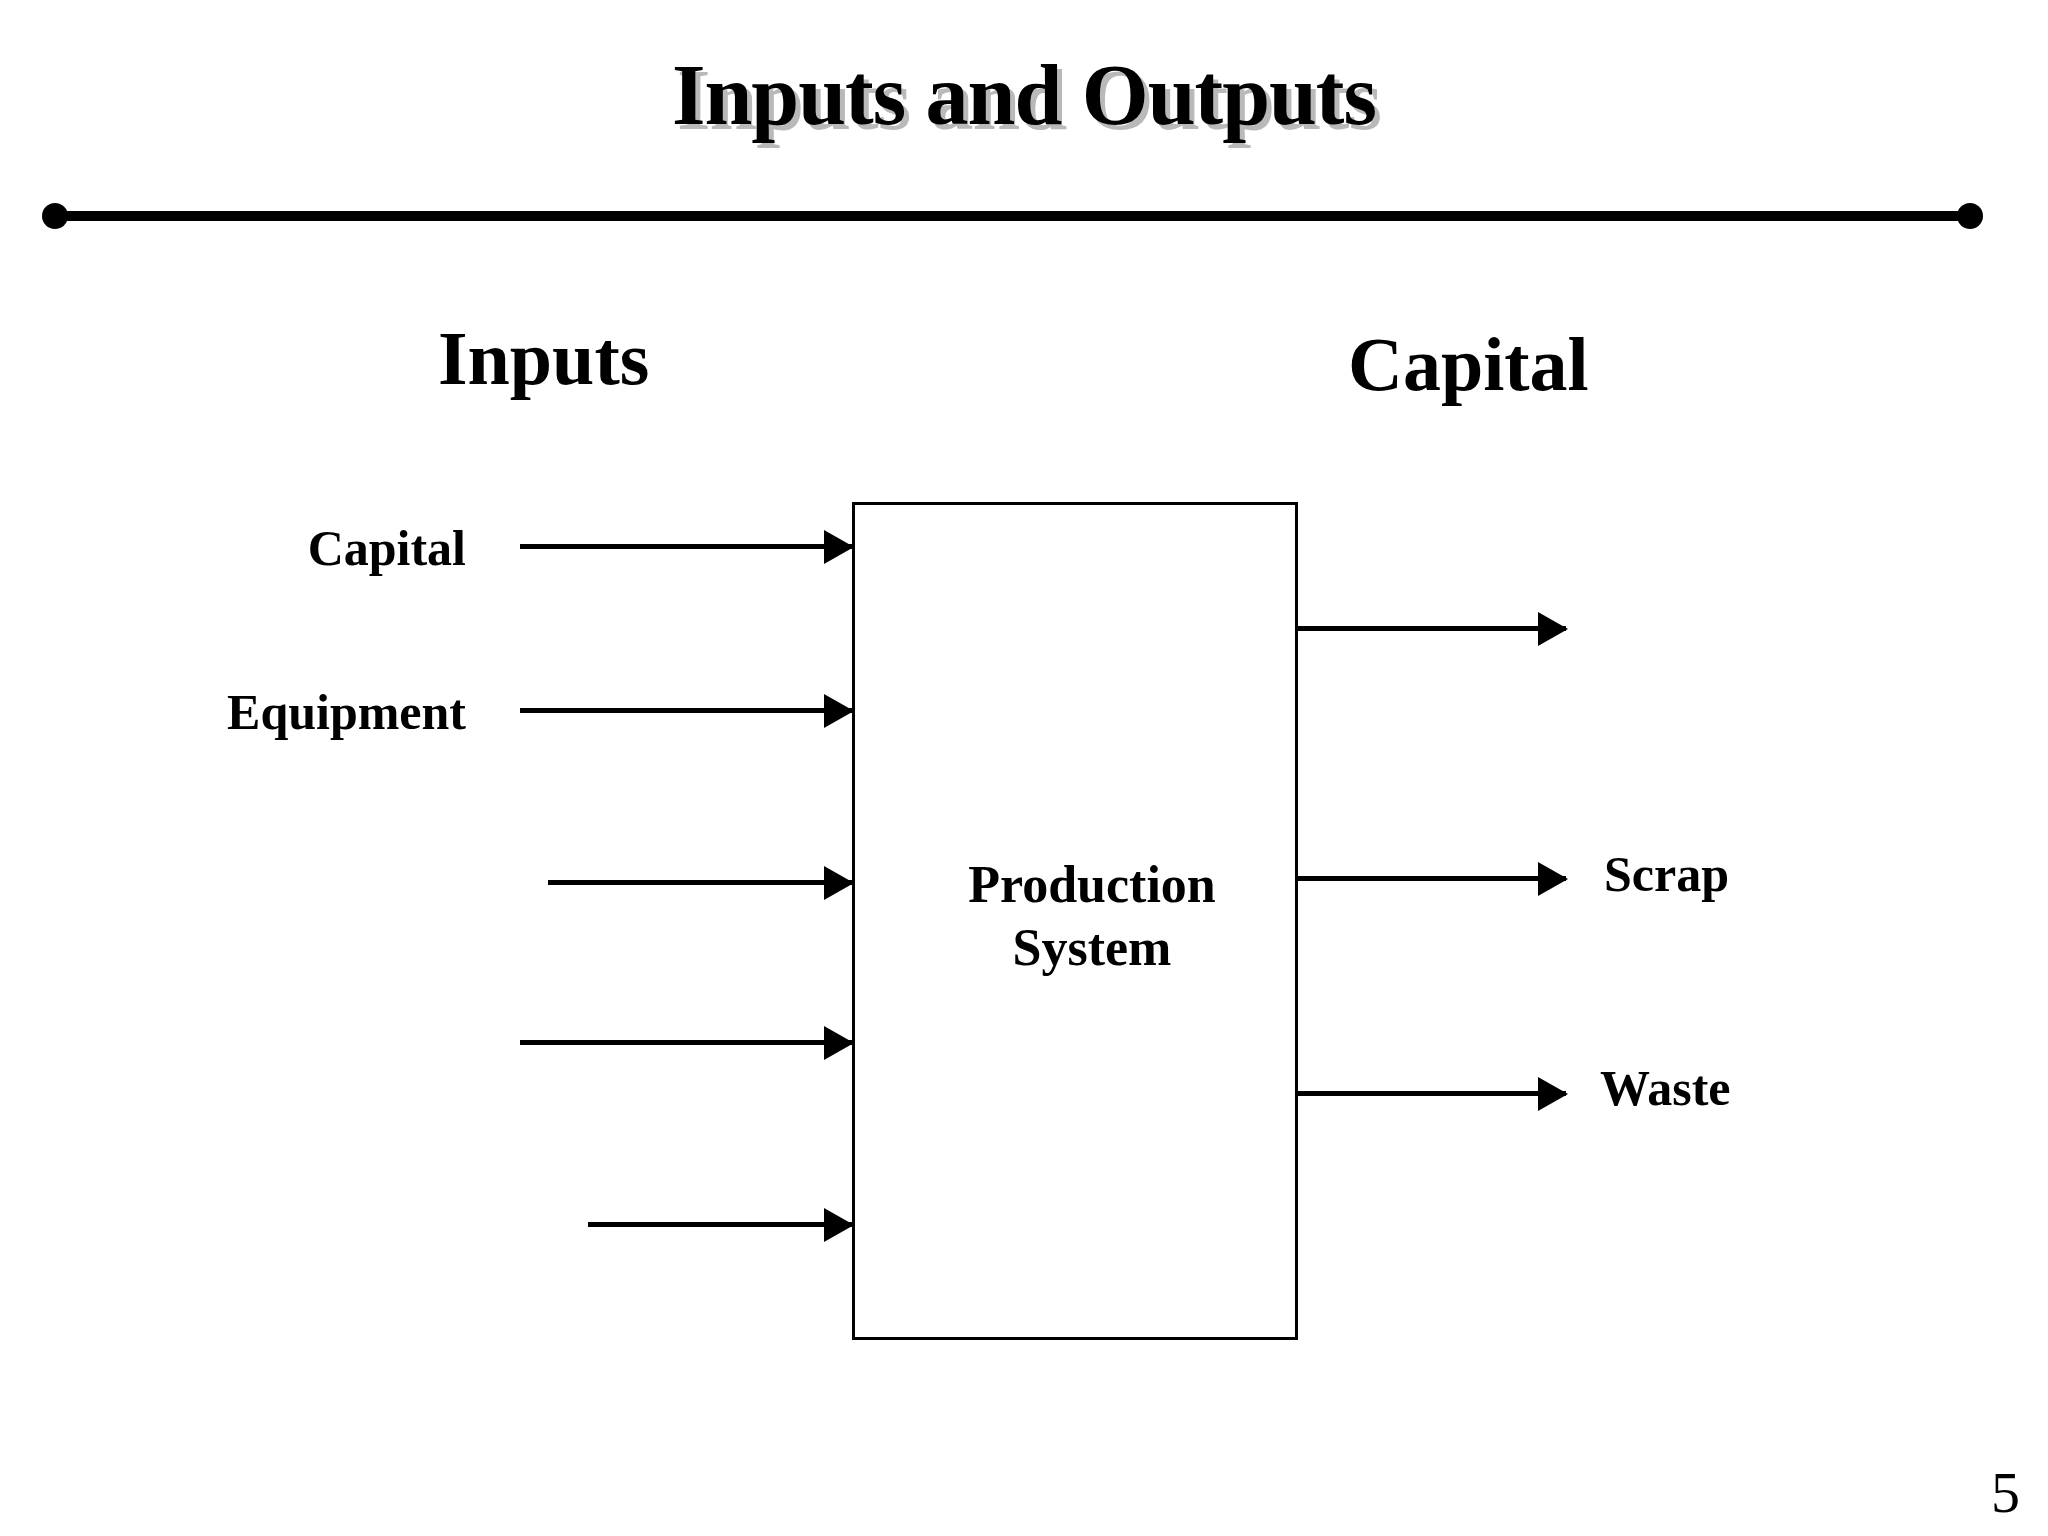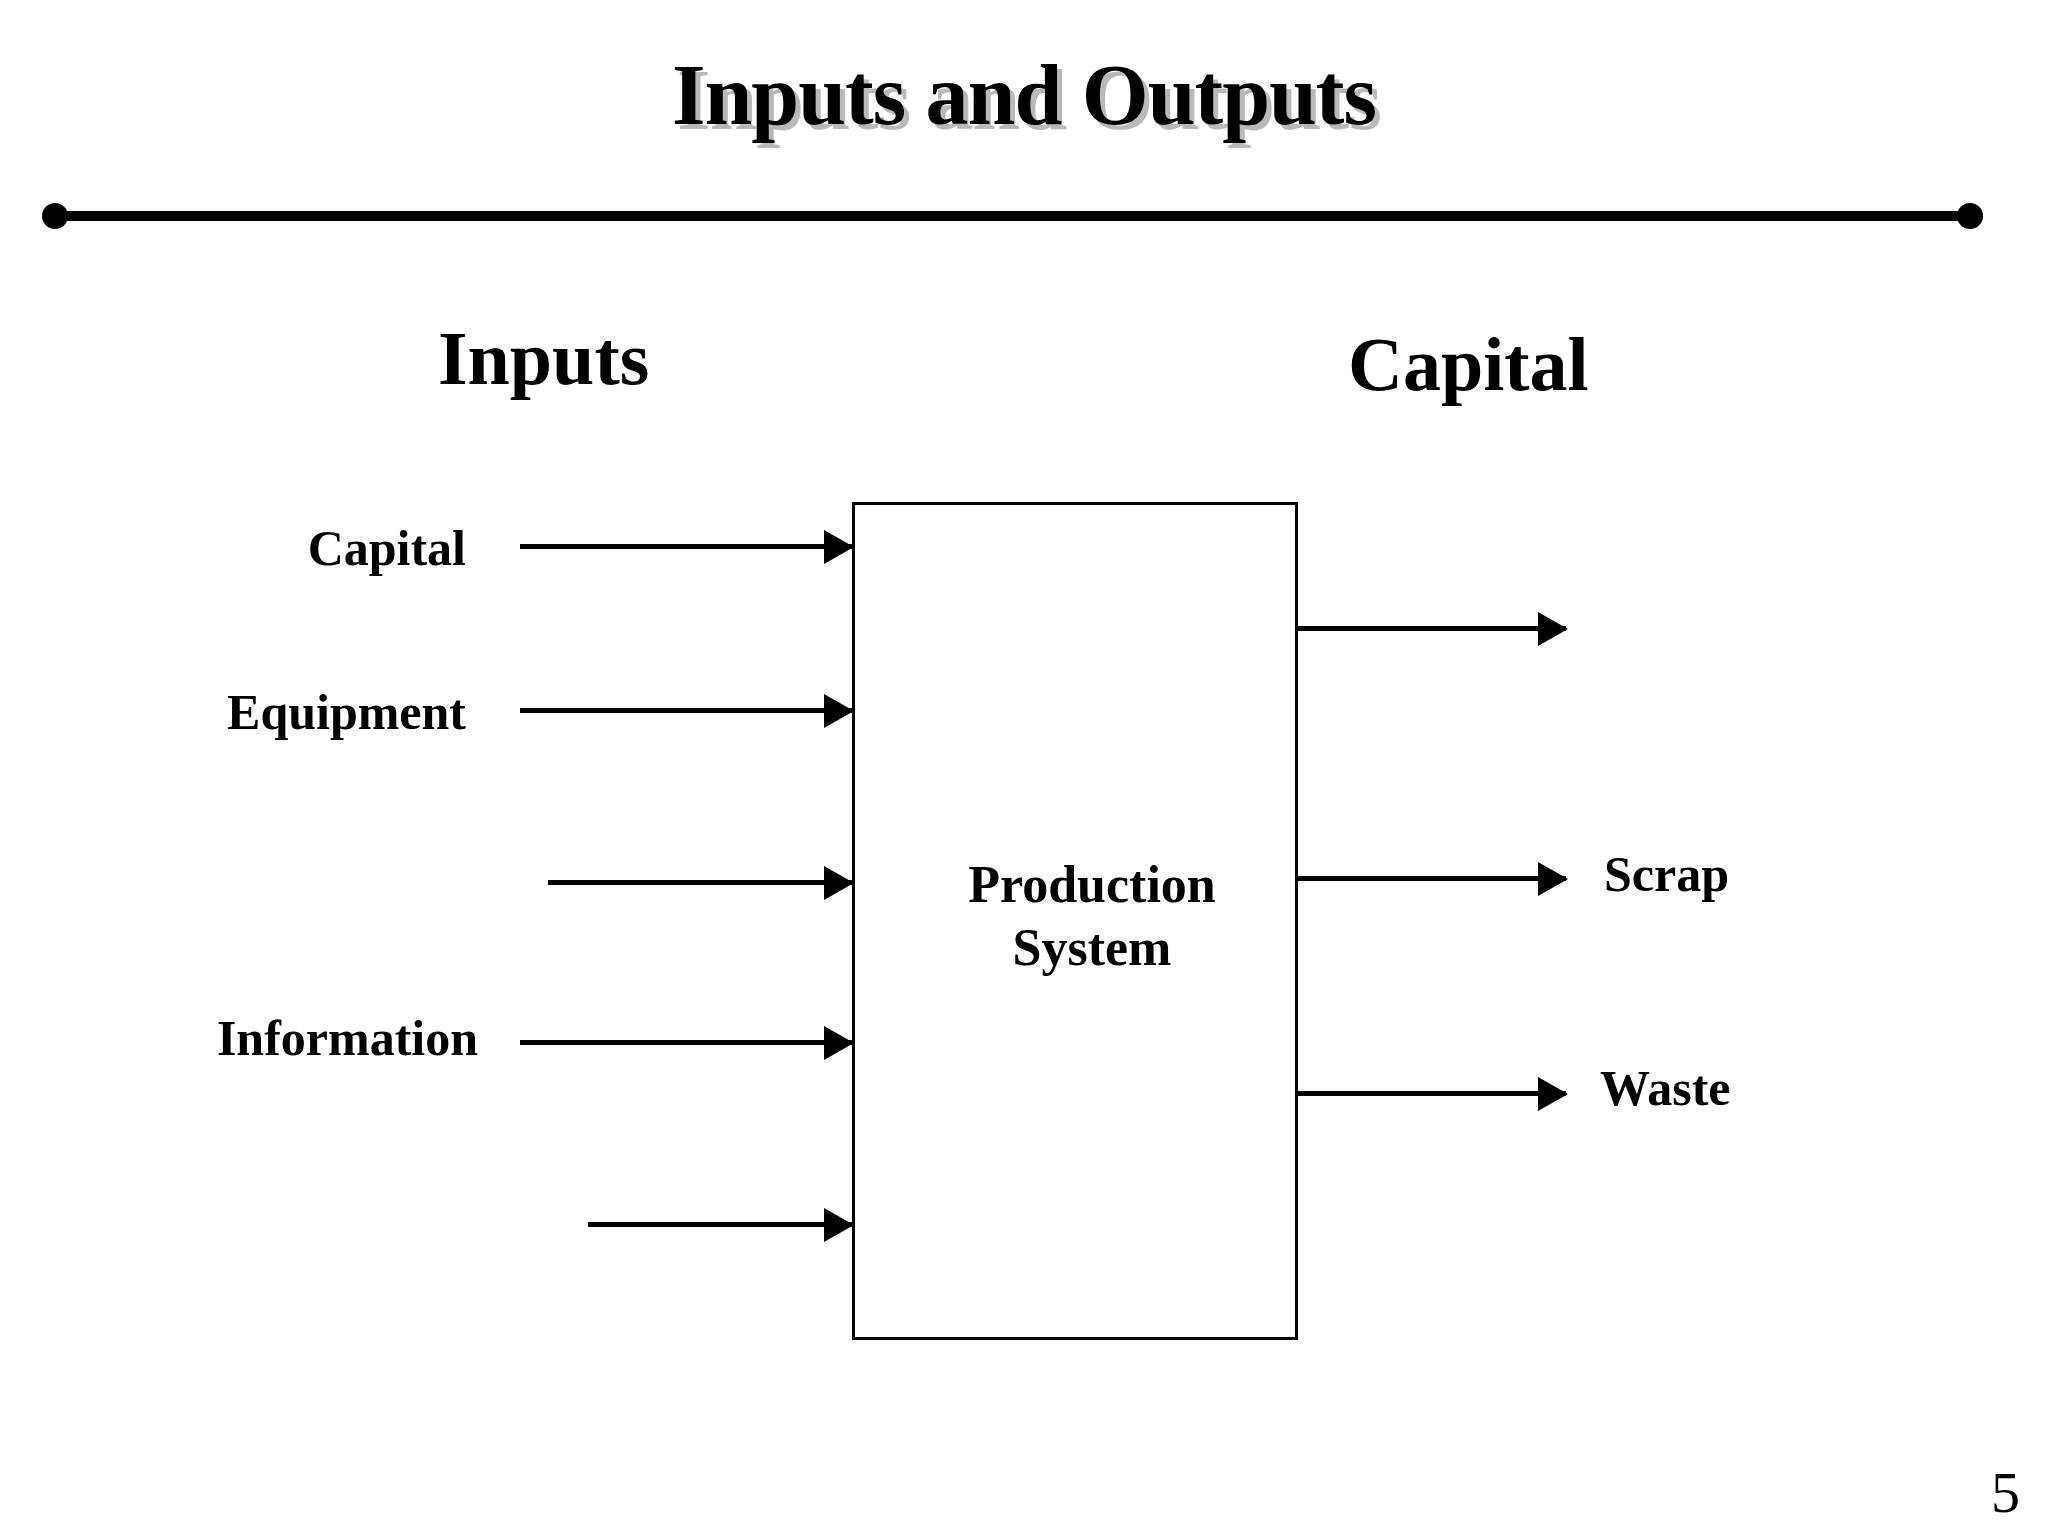--- a/index.html
+++ b/index.html
@@ -150,21 +150,20 @@
   </div>
 
   <div class="io-label input-label" style="right:1582px; top:522px;">Capital</div>
   <div class="arrow" style="left:520px; top:544px; width:332px;"></div>
 
   <div class="io-label input-label" style="right:1582px; top:686px;">Equipment</div>
   <div class="arrow" style="left:520px; top:708px; width:332px;"></div>
 
   <div class="arrow" style="left:548px; top:880px; width:304px;"></div>
 
-  <div class="io-label input-label" style="right:1570px; top:1012px;">Information</div>
   <div class="arrow" style="left:520px; top:1040px; width:332px;"></div>
 
   <div class="arrow" style="left:588px; top:1222px; width:264px;"></div>
 
   <div class="arrow" style="left:1298px; top:626px; width:268px;"></div>
 
   <div class="arrow" style="left:1298px; top:876px; width:268px;"></div>
   <div class="io-label" style="left:1604px; top:848px;">Scrap</div>
 
   <div class="arrow" style="left:1298px; top:1091px; width:268px;"></div>

